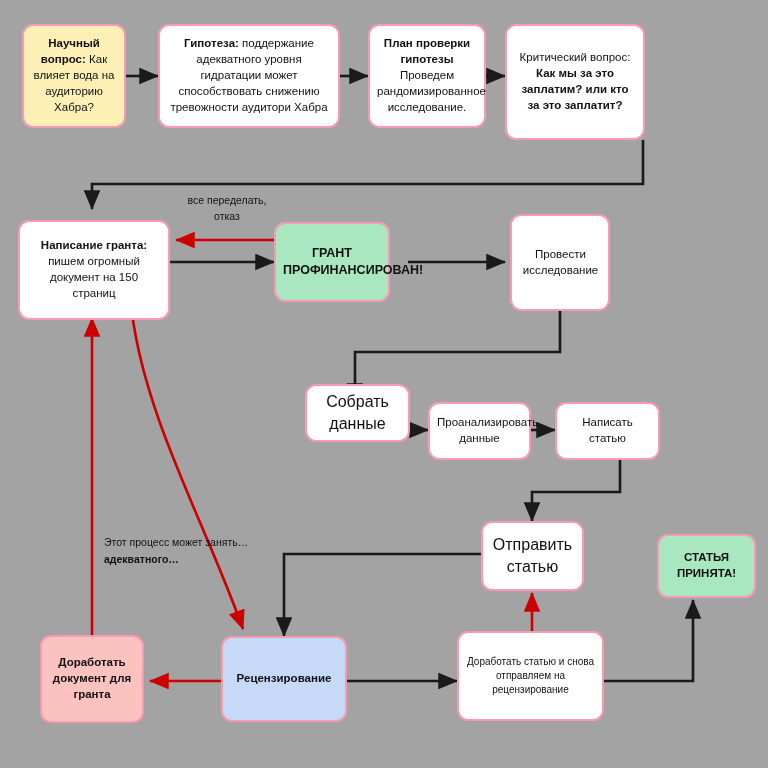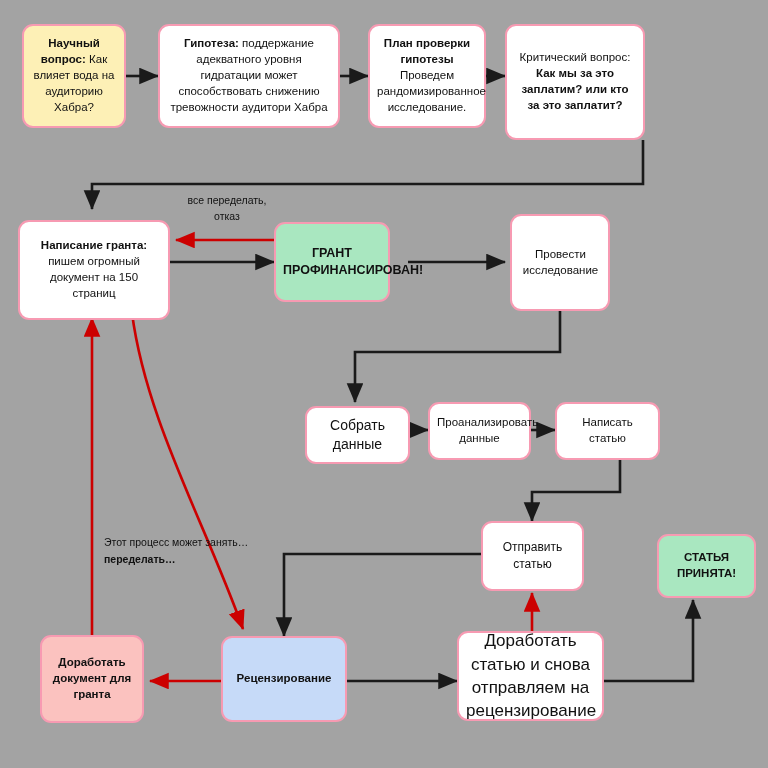--- a/index.html
+++ b/index.html
@@ -113,50 +113,50 @@
   </div>
 
   <div class="node fill-green bold-all" style="left:274px;top:222px;width:116px;height:80px;font-size:12.5px;">
     <span class="txt">ГРАНТ ПРОФИНАНСИРОВАН!</span>
   </div>
 
   <div class="node fill-white" style="left:510px;top:214px;width:100px;height:97px;font-size:11.5px;padding-left:8px;">
     <span class="txt">Провести исследование</span>
   </div>
 
-  <div class="node fill-white" style="left:305px;top:406px;width:105px;height:58px;font-size:14px;">
+  <div class="node fill-white" style="left:305px;top:384px;width:105px;height:58px;font-size:16px;">
     <span class="txt">Собрать данные</span>
   </div>
 
   <div class="node fill-white" style="left:428px;top:402px;width:103px;height:58px;font-size:11.5px;">
     <span class="txt">Проанализировать данные</span>
   </div>
 
   <div class="node fill-white" style="left:555px;top:402px;width:105px;height:58px;font-size:11.5px;">
     <span class="txt">Написать статью</span>
   </div>
 
   <div class="anno" style="left:104px;top:534px;width:170px;font-size:10.5px;">
     <div class="l1">Этот процесс может занять…</div>
-    <div class="l3">переделать…</div>
+    <div class="l3">адекватного…</div>
   </div>
 
-  <div class="node fill-white" style="left:481px;top:521px;width:103px;height:70px;font-size:12px;">
+  <div class="node fill-white" style="left:481px;top:521px;width:103px;height:70px;font-size:16px;">
     <span class="txt">Отправить статью</span>
   </div>
 
   <div class="node fill-green bold-all" style="left:657px;top:534px;width:99px;height:64px;font-size:11.5px;">
     <span class="txt">СТАТЬЯ ПРИНЯТА!</span>
   </div>
 
   <div class="node fill-blue bold-all" style="left:221px;top:636px;width:126px;height:86px;font-size:11.5px;">
     <span class="txt">Рецензирование</span>
   </div>
 
   <div class="node fill-red bold-all" style="left:40px;top:635px;width:104px;height:88px;font-size:11.5px;">
     <span class="txt">Доработать документ для гранта</span>
   </div>
 
-  <div class="node fill-white" style="left:457px;top:631px;width:147px;height:90px;font-size:17px;">
+  <div class="node fill-white" style="left:457px;top:631px;width:147px;height:90px;font-size:10px;">
     <span class="txt">Доработать статью и снова отправляем на рецензирование</span>
   </div>
 
 </div>
 
 </body></html>

